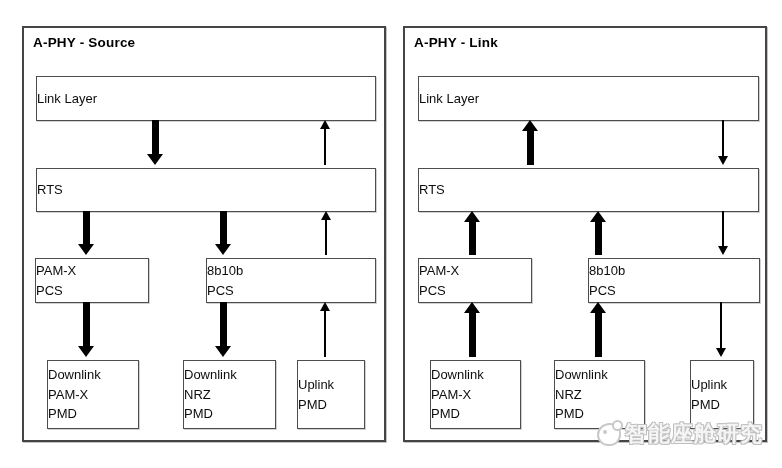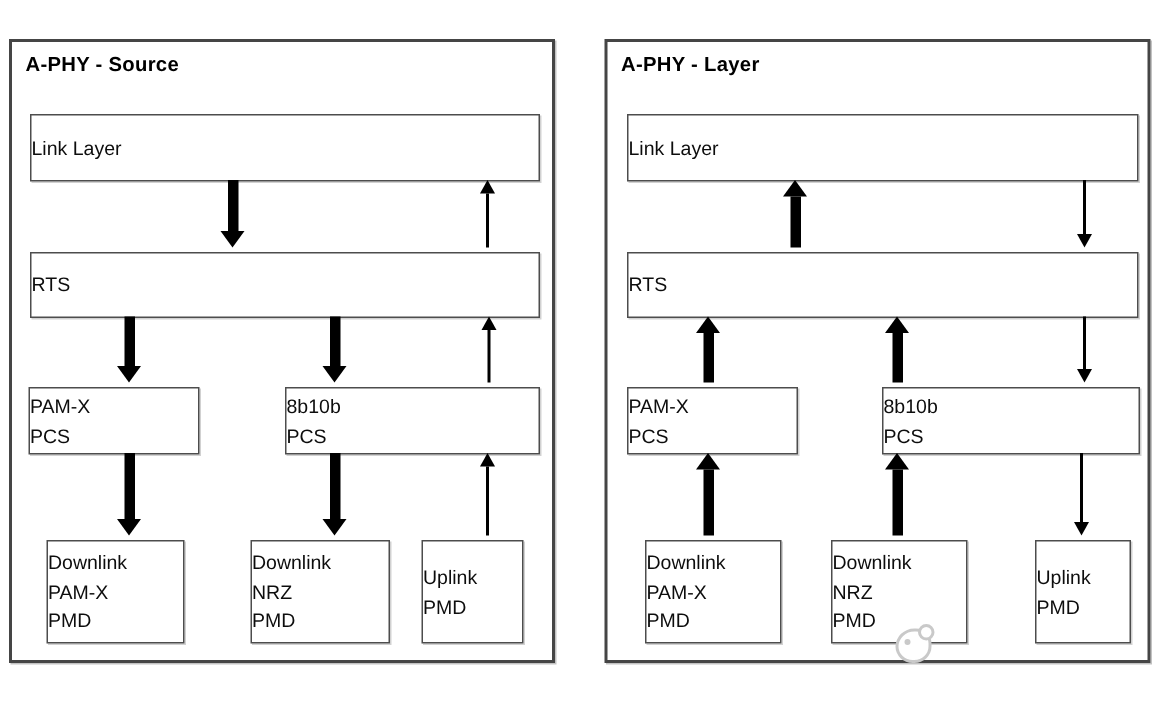--- a/index.html
+++ b/index.html
@@ -5,21 +5,21 @@
   html,body{margin:0;padding:0;}
   body{
     width:782px;height:468px;position:relative;background:#ffffff;
     font-family:"Liberation Sans",sans-serif;color:#111;overflow:hidden;
   }
   .panel{
     position:absolute;top:26px;height:416px;width:364px;
     border:2px solid #454545;background:#ffffff;box-sizing:border-box;
     box-shadow:1px 1px 0 rgba(120,120,120,0.45);
   }
-  #panel-source{left:6px;}
+  #panel-source{left:22px;}
   #panel-sink{left:403px;}
   .panel-title{
     position:absolute;left:9px;top:7px;
     font-size:13.5px;font-weight:bold;color:#000;letter-spacing:0.2px;
   }
   .box{
     position:absolute;border:1.5px solid #4d4d4d;background:#fff;
     box-sizing:border-box;display:flex;flex-direction:column;
     align-items:flex-start;justify-content:center;
     font-size:13px;line-height:1.5;text-align:center;color:#0d0d0d;
@@ -96,21 +96,21 @@
     <span>NRZ</span>
     <span>PMD</span>
   </div>
   <div class="box box-uplink">
     <span>Uplink</span>
     <span>PMD</span>
   </div>
 </div>
 
 <div class="panel" id="panel-sink">
-  <div class="panel-title">A-PHY - Layer</div>
+  <div class="panel-title">A-PHY - Link</div>
   <div class="box box-link">
     <span>Link Layer</span>
   </div>
   <div class="box box-rts">
     <span>RTS</span>
   </div>
   <div class="box box-pam-pcs">
     <span>PAM-X</span>
     <span>PCS</span>
   </div>
@@ -196,13 +196,14 @@
       <div style="width: 7px; height: 44px; background: rgb(0, 0, 0);"></div>
     </div>
     <div class="arrow" style="left: 716px; top: 302px; width: 10px; height: 55px;">
       <div style="width: 2px; height: 46px; background: rgb(0, 0, 0);"></div>
       <div style="width: 0px; height: 0px; border-left: 5px solid transparent; border-right: 5px solid transparent; border-top: 9px solid rgb(0, 0, 0);"></div>
     </div>
   </div>
 
 <div class="watermark">
   <span class="wm-logo"></span>
+  <span class="wm-text">智能座舱研究</span>
 </div>
 
 </body></html>

